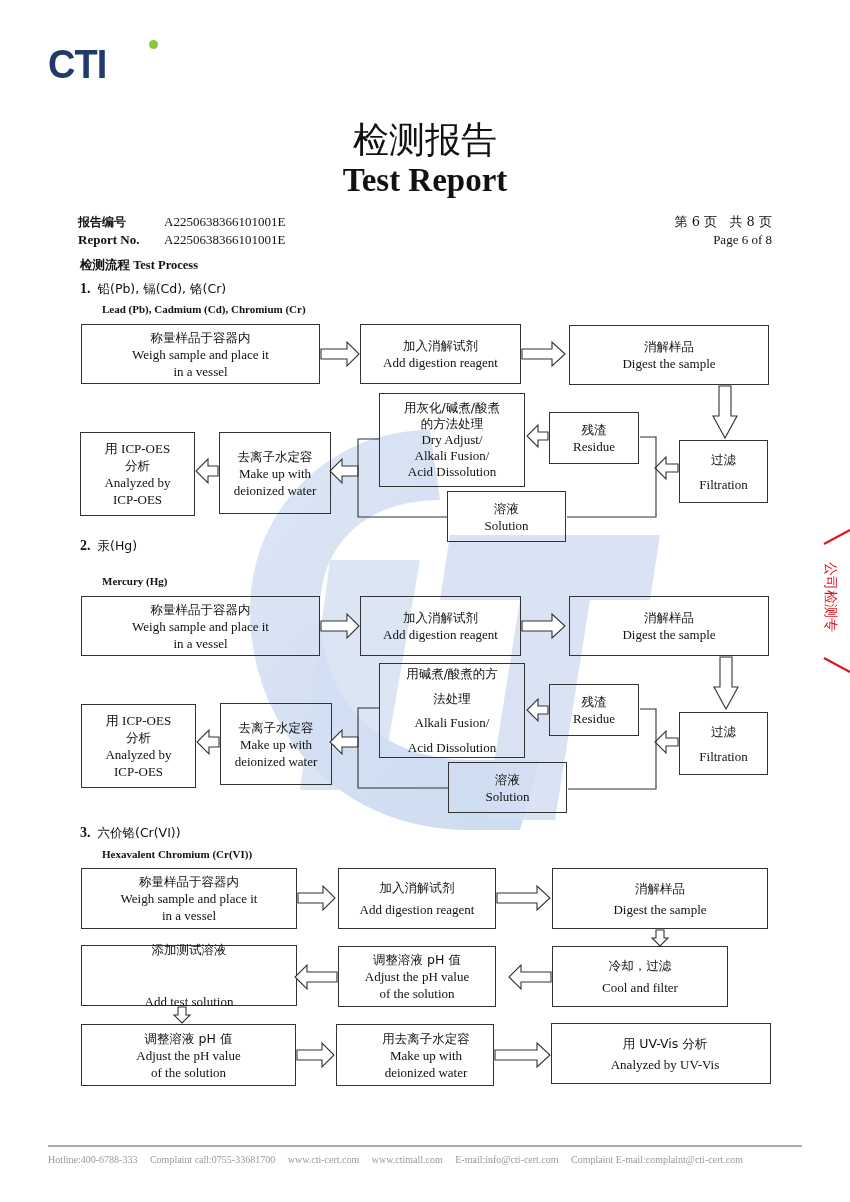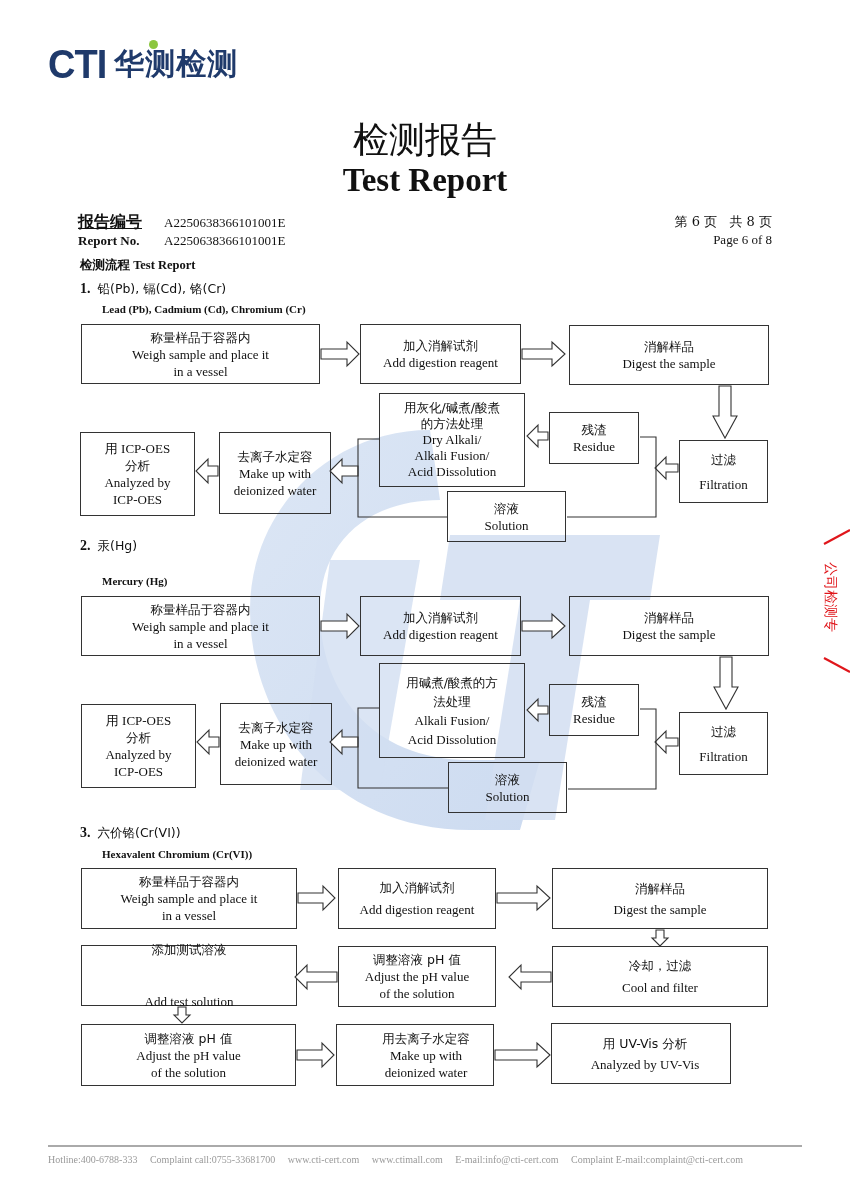--- a/index.html
+++ b/index.html
@@ -38,36 +38,35 @@
   </defs>
   <path d="M430 430 C 330 430, 250 510, 250 610 C 250 720, 330 830, 470 830 L 520 830 L 540 760 L 470 760 C 370 760, 320 690, 320 610 C 320 540, 370 500, 440 500 Z" fill="url(#wg)" opacity="0.85"></path>
   <path d="M330 560 L 420 560 L 380 790 L 300 790 Z" fill="#d2def1" opacity="0.8"></path>
   <path d="M450 535 L 660 535 L 650 600 L 440 600 Z" fill="#d2def1" opacity="0.85"></path>
   <path d="M520 600 L 590 600 L 555 820 L 485 820 Z" fill="#d2def1" opacity="0.85"></path>
 </svg>
 
 <div class="abs logo">
   <span class="logo-cti">CTI</span>
   <span class="logo-dot"></span>
-  <span class="logo-cn">华测检测</span>
 </div>
 
 <div class="abs title-cn">检测报告</div>
 <div class="abs title-en">Test Report</div>
 
 <div class="abs meta" style="left:78px;top:213px;">
-  <div><span class="lbl" style="display:inline-block;width:86px;font-family:'DejaVu Sans',sans-serif;font-size:16px;text-decoration:underline;">报告编号</span><span>A2250638366101001E</span></div>
+  <div><span class="lbl" style="display:inline-block;width:86px;font-family:'DejaVu Sans',sans-serif;font-size:12px;">报告编号</span><span>A2250638366101001E</span></div>
   <div><span class="lbl" style="display:inline-block;width:86px;">Report No.</span><span>A2250638366101001E</span></div>
 </div>
 <div class="abs meta" style="right:78px;top:213px;text-align:right;">
   <div style="white-space:pre;font-family:'DejaVu Serif',serif;font-size:13px;">第 6 页   共 8 页</div>
   <div>Page 6 of 8</div>
 </div>
 
-<div class="abs" style="left:80px;top:257px;font-size:12.5px;font-weight:bold;">检测流程 Test Report</div>
+<div class="abs" style="left:80px;top:257px;font-size:12.5px;font-weight:bold;">检测流程 Test Process</div>
 
 <div class="abs sec-h" style="left:80px;top:281px;text-align:center;"><b>1.</b>&nbsp;&nbsp;<span class="cn">铅(Pb), 镉(Cd), 铬(Cr)</span></div>
 <div class="abs sec-sub" style="left:102px;top:303px;">Lead (Pb), Cadmium (Cd), Chromium (Cr)</div>
 
 <div class="box" style="left:81px;top:324px;width:239px;height:60px;">
   <span class="cn">称量样品于容器内</span>
   <span>Weigh sample and place it</span>
   <span>in a vessel</span>
 </div>
 <div class="box" style="left:360px;top:324px;width:161px;height:60px;">
@@ -82,21 +81,21 @@
   <span class="cn">过滤</span>
   <span style="margin-top:8px">Filtration</span>
 </div>
 <div class="box" style="left:549px;top:412px;width:90px;height:52px;">
   <span class="cn">残渣</span>
   <span>Residue</span>
 </div>
 <div class="box" style="left:379px;top:393px;width:146px;height:94px;line-height:16px;text-align:right;">
   <span class="cn">用灰化/碱煮/酸煮</span>
   <span class="cn">的方法处理</span>
-  <span>Dry Alkali/</span>
+  <span>Dry Adjust/</span>
   <span>Alkali Fusion/</span>
   <span>Acid Dissolution</span>
 </div>
 <div class="box" style="left:447px;top:491px;width:119px;height:51px;">
   <span class="cn">溶液</span>
   <span>Solution</span>
 </div>
 <div class="box" style="left:219px;top:432px;width:112px;height:82px;">
   <span class="cn">去离子水定容</span>
   <span>Make up with</span>
@@ -126,21 +125,21 @@
   <span>Digest the sample</span>
 </div>
 <div class="box" style="left:679px;top:712px;width:89px;height:63px;">
   <span class="cn">过滤</span>
   <span style="margin-top:8px">Filtration</span>
 </div>
 <div class="box" style="left:549px;top:684px;width:90px;height:52px;">
   <span class="cn">残渣</span>
   <span>Residue</span>
 </div>
-<div class="box" style="left:379px;top:663px;width:146px;height:95px;line-height:19px;">
+<div class="box" style="left:379px;top:663px;width:146px;height:95px;line-height:19px;justify-content:space-between;">
   <span class="cn">用碱煮/酸煮的方</span>
   <span class="cn">法处理</span>
   <span>Alkali Fusion/</span>
   <span>Acid Dissolution</span>
 </div>
 <div class="box" style="left:448px;top:762px;width:119px;height:51px;">
   <span class="cn">溶液</span>
   <span>Solution</span>
 </div>
 <div class="box" style="left:220px;top:703px;width:112px;height:82px;">
@@ -164,21 +163,21 @@
   <span>in a vessel</span>
 </div>
 <div class="box" style="left:338px;top:868px;width:158px;height:61px;">
   <span class="cn">加入消解试剂</span>
   <span style="margin-top:5px">Add digestion reagent</span>
 </div>
 <div class="box" style="left:552px;top:868px;width:216px;height:61px;">
   <span class="cn">消解样品</span>
   <span style="margin-top:4px">Digest the sample</span>
 </div>
-<div class="box" style="left:552px;top:946px;width:216px;height:61px;">
+<div class="box" style="left:552px;top:946px;width:176px;height:61px;">
   <span class="cn">冷却，过滤</span>
   <span style="margin-top:5px">Cool and filter</span>
 </div>
 <div class="box" style="left:338px;top:946px;width:158px;height:61px;">
   <span class="cn">调整溶液 pH 值</span>
   <span>Adjust the pH value</span>
   <span>of the solution</span>
 </div>
 <div class="box" style="left:81px;top:945px;width:216px;height:61px;gap:20px;">
   <span class="cn">添加测试溶液</span>
@@ -187,21 +186,21 @@
 <div class="box" style="left:81px;top:1024px;width:215px;height:62px;">
   <span class="cn">调整溶液 pH 值</span>
   <span>Adjust the pH value</span>
   <span>of the solution</span>
 </div>
 <div class="box" style="left:336px;top:1024px;width:158px;height:62px;padding-left:22px;">
   <span class="cn">用去离子水定容</span>
   <span>Make up with</span>
   <span>deionized water</span>
 </div>
-<div class="box" style="left:551px;top:1023px;width:180px;height:61px;padding-left:8px;">
+<div class="box" style="left:551px;top:1023px;width:220px;height:61px;padding-left:8px;">
   <span class="cn">用 UV-Vis 分析</span>
   <span style="margin-top:4px">Analyzed by UV-Vis</span>
 </div>
 
 <svg class="abs" style="left:0;top:0;width:850px;height:1202px;pointer-events:none;" viewBox="0 0 850 1202">
   <g fill="#fff" stroke="#333" stroke-width="1.1">
 
     <path d="M321 349 h26 v-7 l12 12 l-12 12 v-7 h-26 z"></path>
     <path d="M522 349 h30 v-7 l13 12 l-13 12 v-7 h-30 z"></path>
     <path d="M719 386 v30 h-6 l12 22 l12 -22 h-6 v-30 z"></path>

